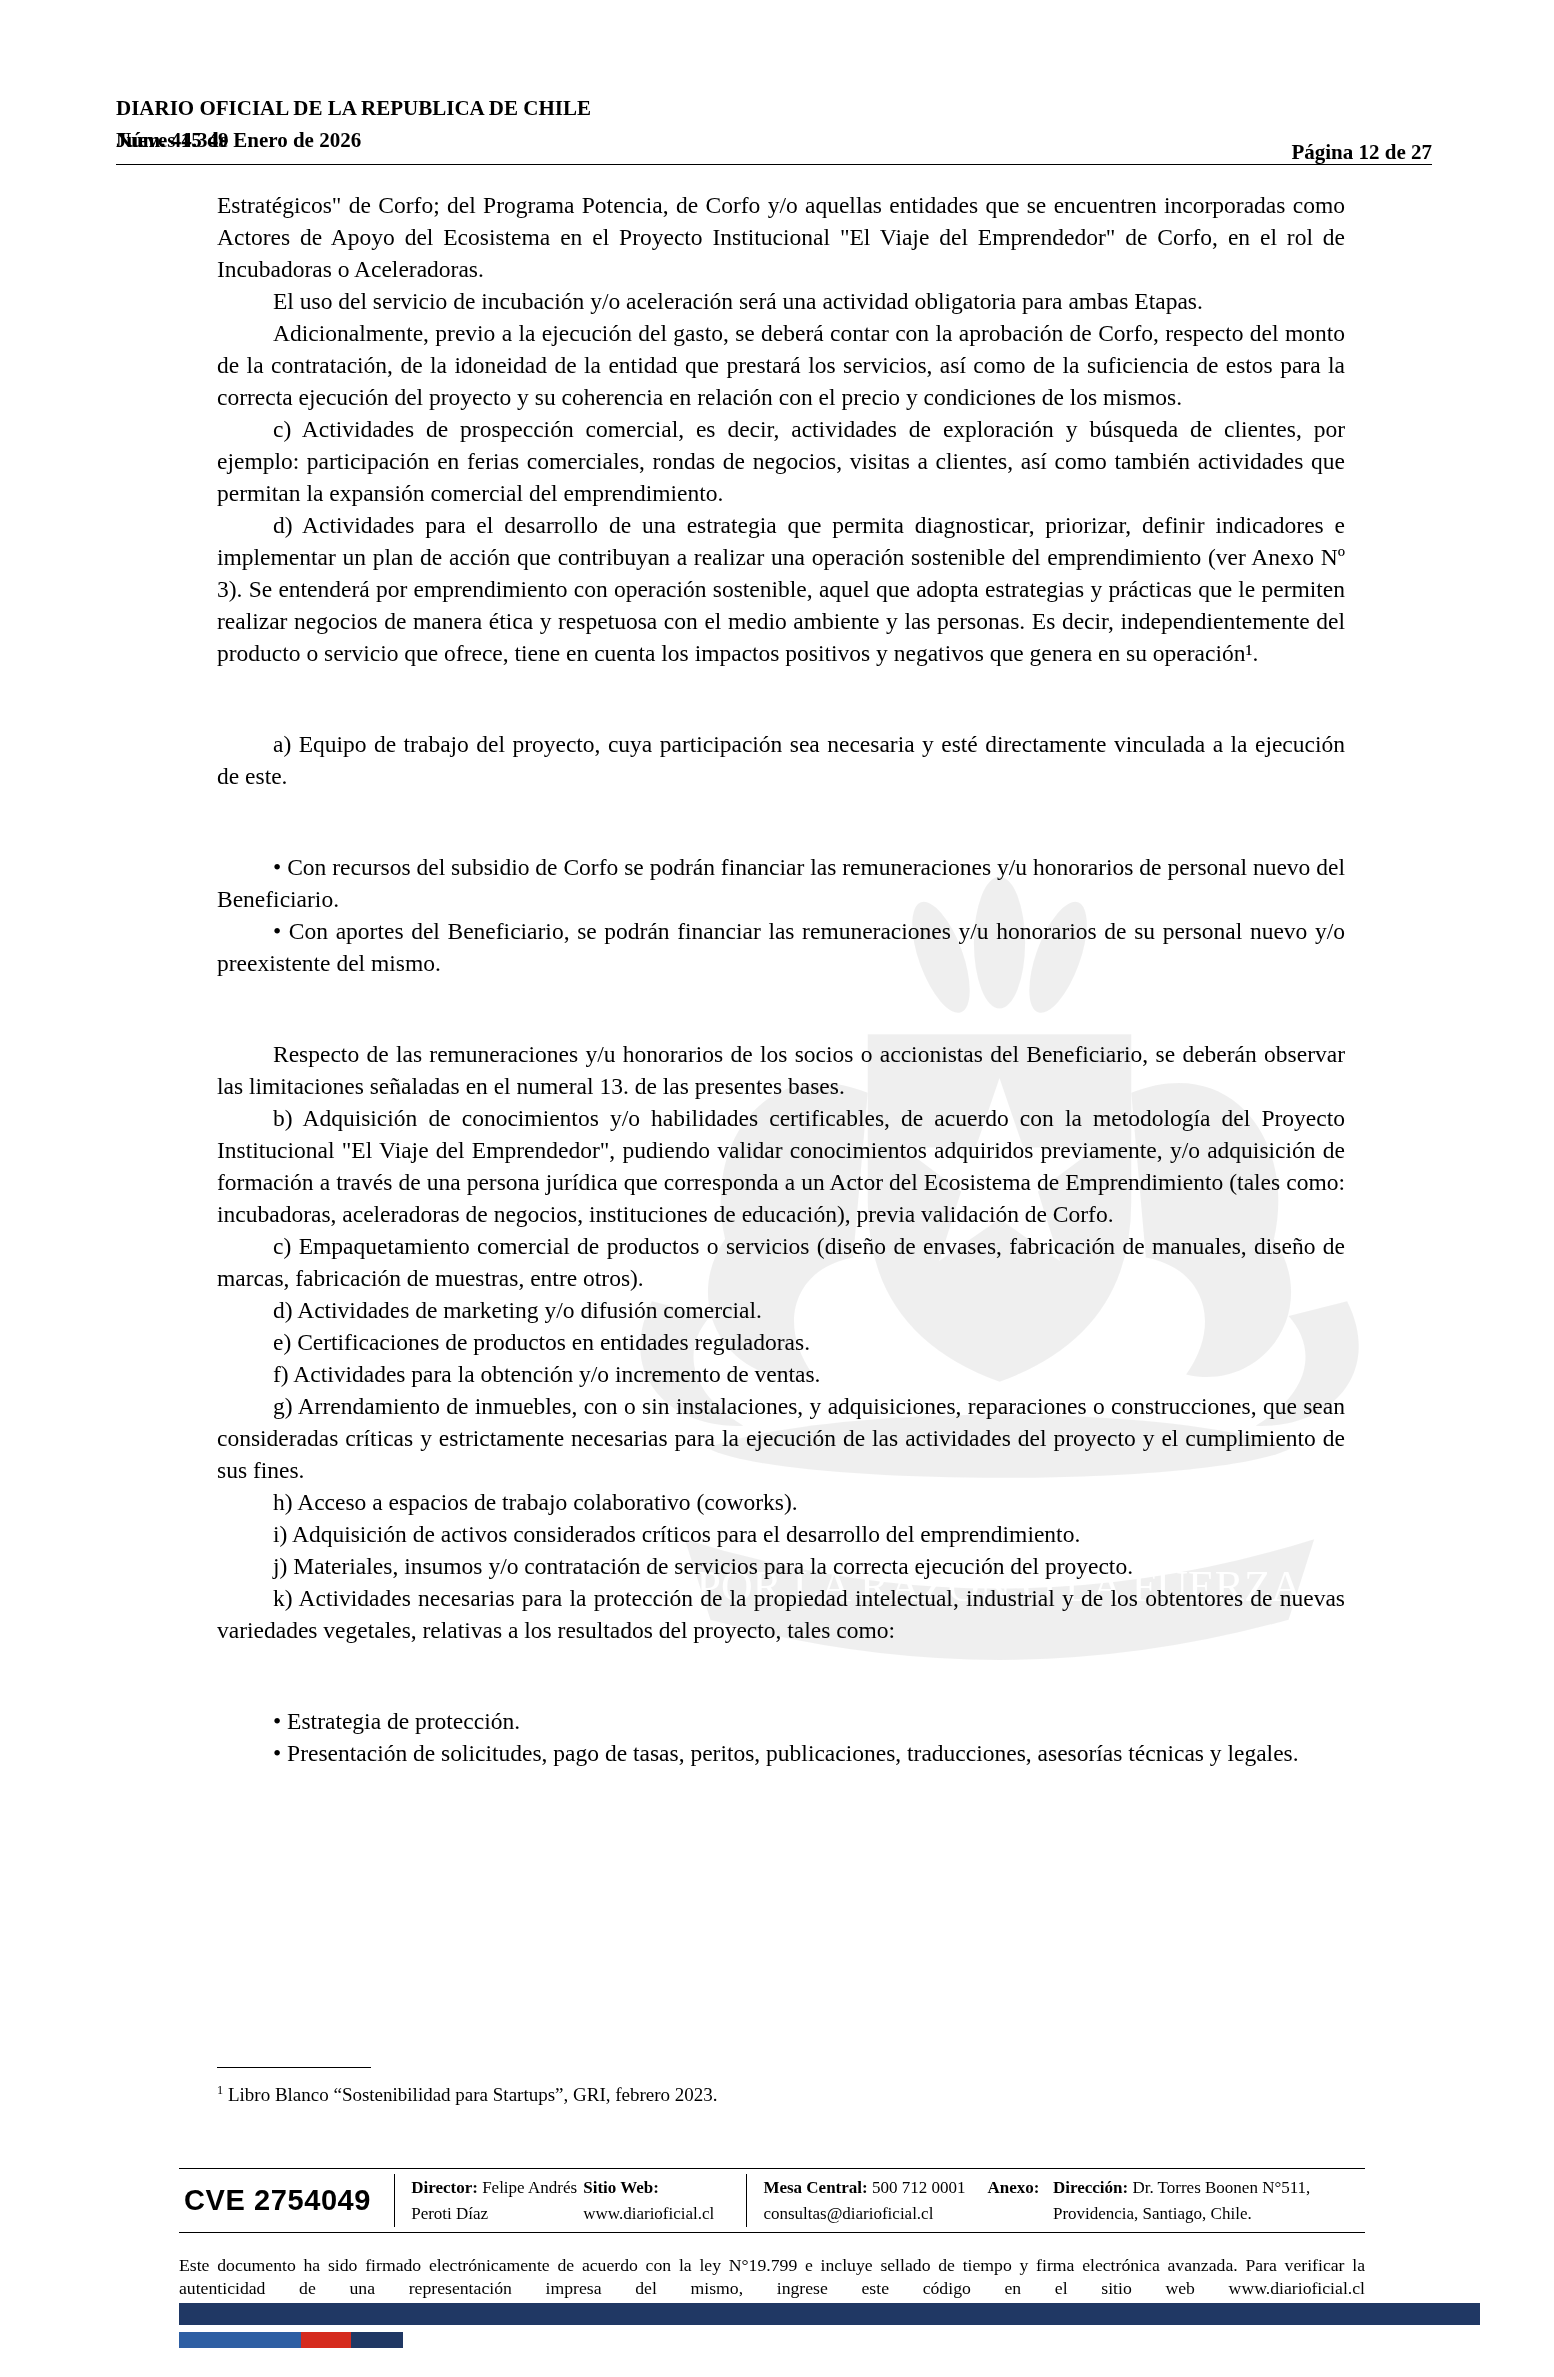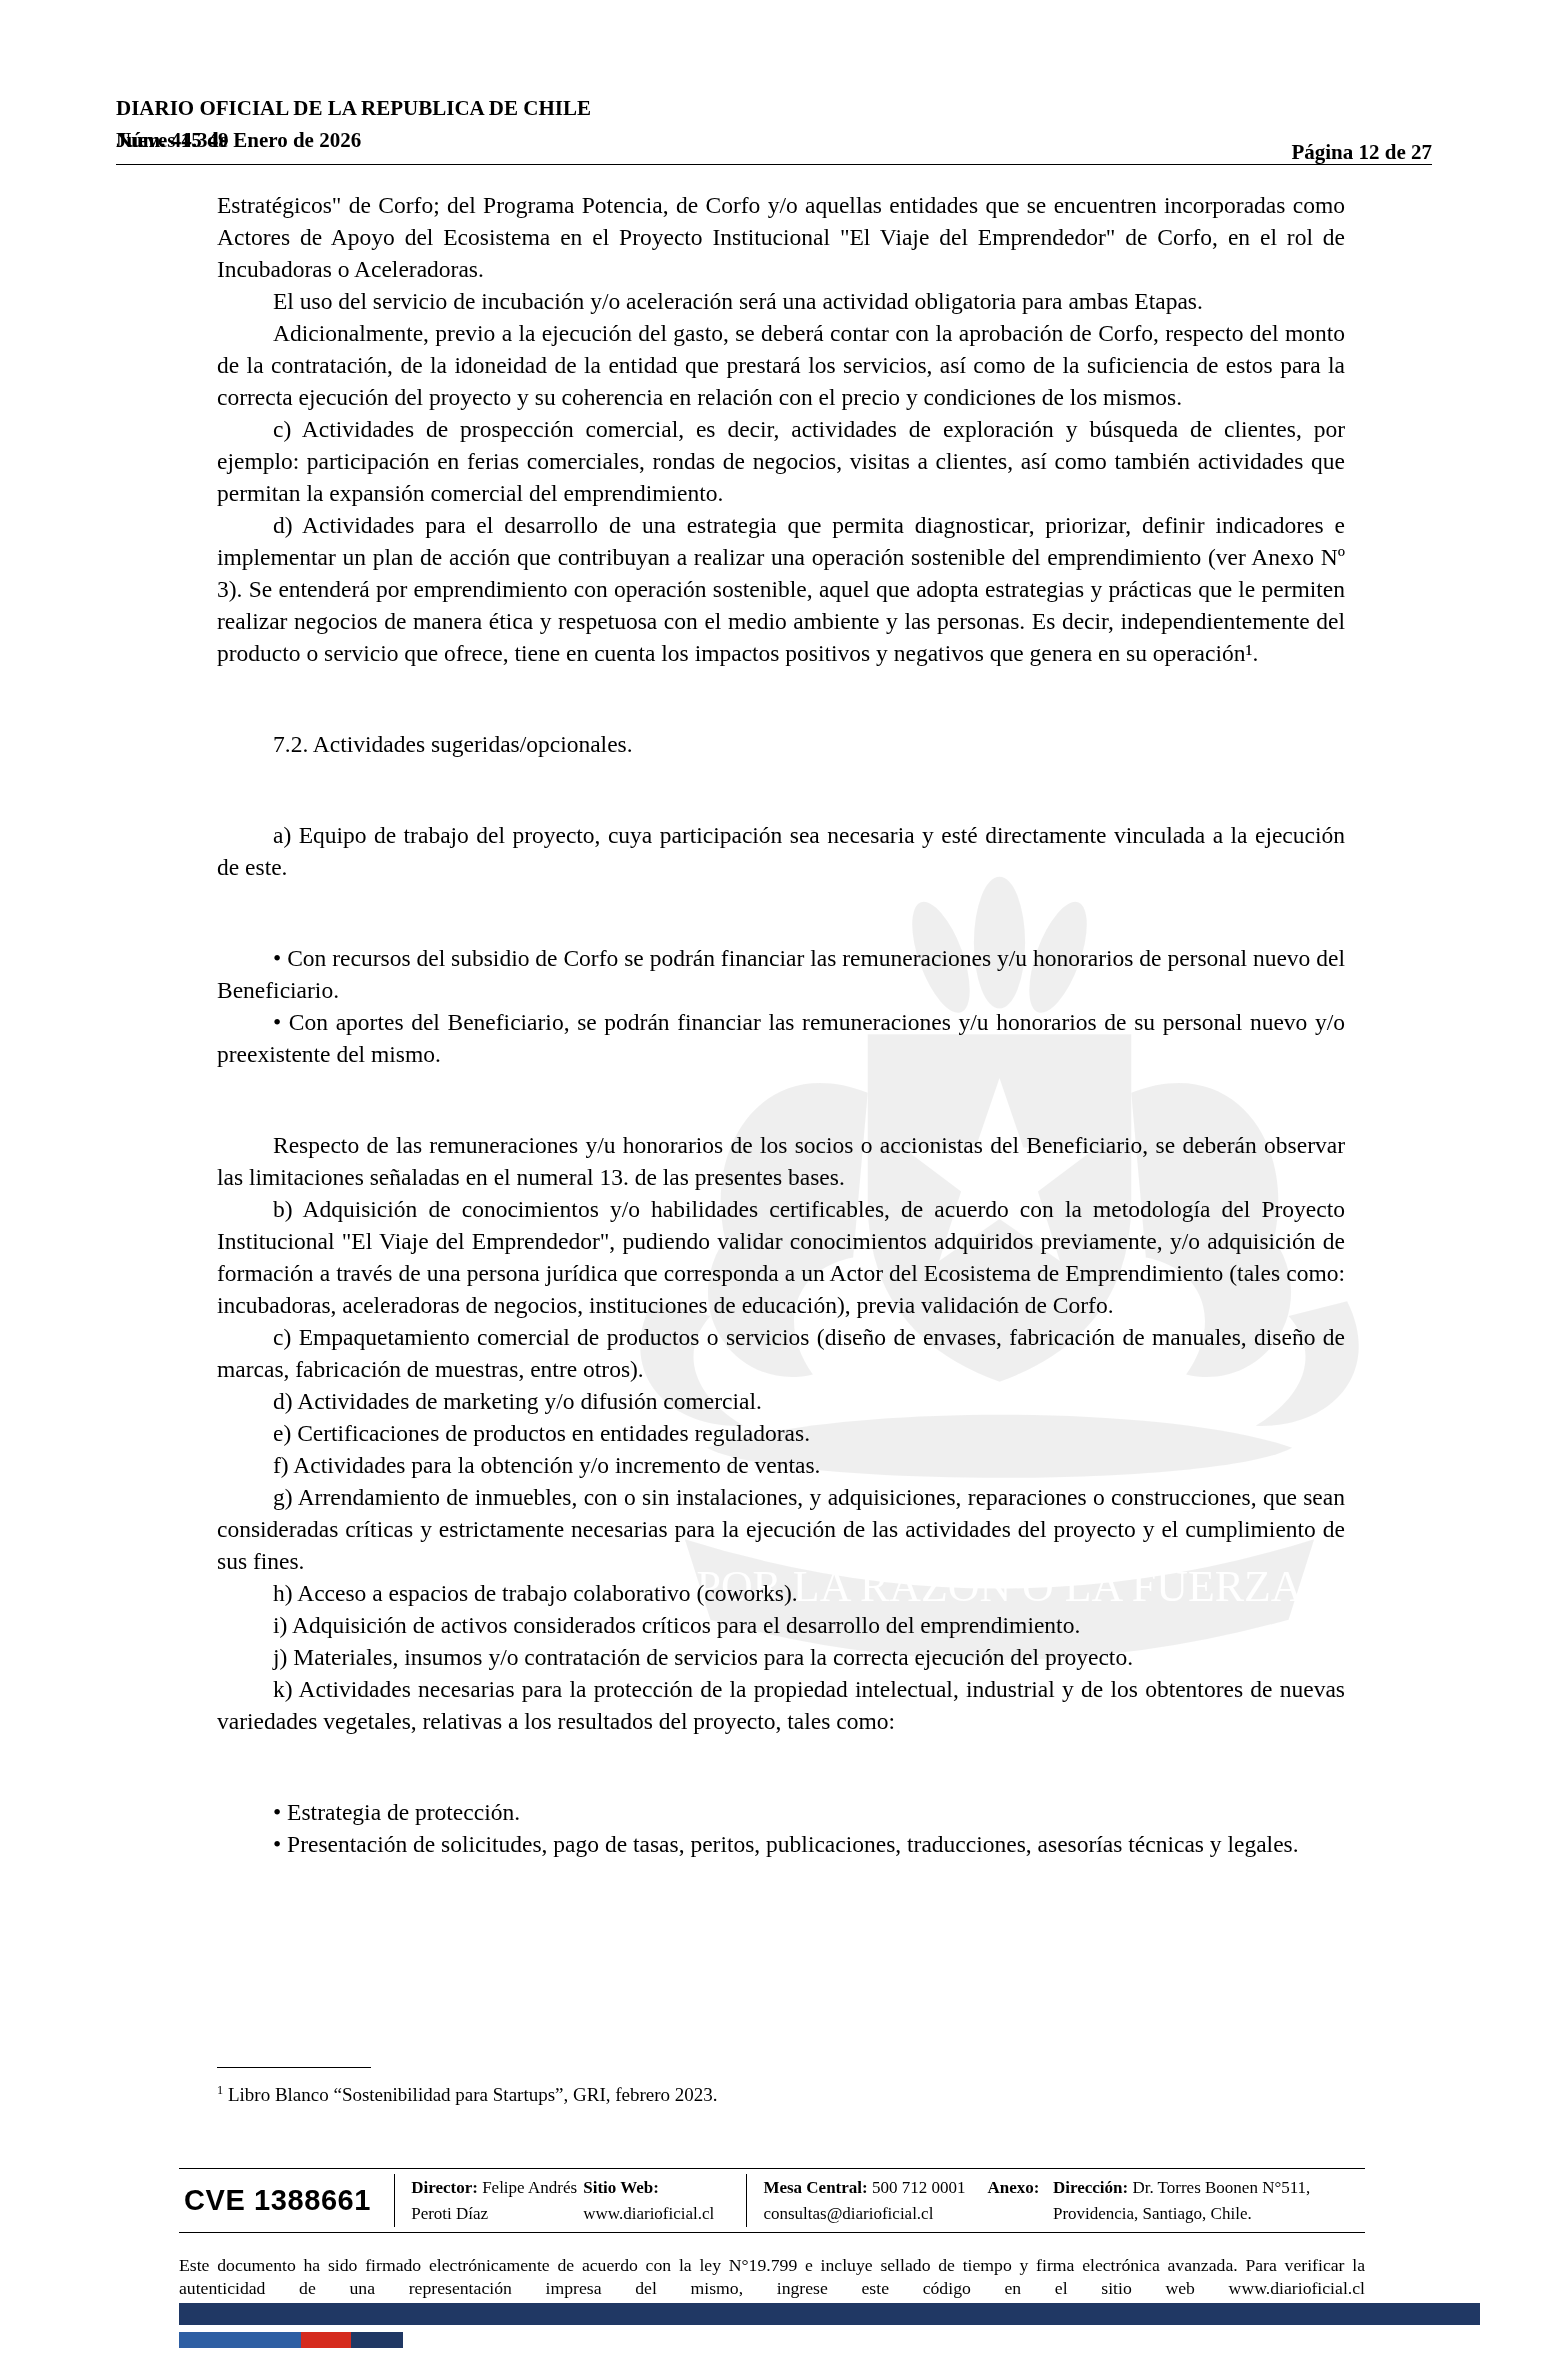--- a/index.html
+++ b/index.html
@@ -164,21 +164,20 @@
     </div>
     <hr class="header-rule">
   </header>
 
   <main class="doc-body" id="body-container">
       <p class="para">Estratégicos" de Corfo; del Programa Potencia, de Corfo y/o aquellas entidades que se encuentren incorporadas como Actores de Apoyo del Ecosistema en el Proyecto Institucional "El Viaje del Emprendedor" de Corfo, en el rol de Incubadoras o Aceleradoras.</p>
       <p class="para indent">El uso del servicio de incubación y/o aceleración será una actividad obligatoria para ambas Etapas.</p>
       <p class="para indent">Adicionalmente, previo a la ejecución del gasto, se deberá contar con la aprobación de Corfo, respecto del monto de la contratación, de la idoneidad de la entidad que prestará los servicios, así como de la suficiencia de estos para la correcta ejecución del proyecto y su coherencia en relación con el precio y condiciones de los mismos.</p>
       <p class="para indent">c) Actividades de prospección comercial, es decir, actividades de exploración y búsqueda de clientes, por ejemplo: participación en ferias comerciales, rondas de negocios, visitas a clientes, así como también actividades que permitan la expansión comercial del emprendimiento.</p>
       <p class="para indent">d) Actividades para el desarrollo de una estrategia que permita diagnosticar, priorizar, definir indicadores e implementar un plan de acción que contribuyan a realizar una operación sostenible del emprendimiento (ver Anexo Nº 3). Se entenderá por emprendimiento con operación sostenible, aquel que adopta estrategias y prácticas que le permiten realizar negocios de manera ética y respetuosa con el medio ambiente y las personas. Es decir, independientemente del producto o servicio que ofrece, tiene en cuenta los impactos positivos y negativos que genera en su operación¹.</p>
-      <p class="para indent space">7.2. Actividades sugeridas/opcionales.</p>
       <p class="para indent space">a) Equipo de trabajo del proyecto, cuya participación sea necesaria y esté directamente vinculada a la ejecución de este.</p>
       <p class="para indent space">• Con recursos del subsidio de Corfo se podrán financiar las remuneraciones y/u honorarios de personal nuevo del Beneficiario.</p>
       <p class="para indent">• Con aportes del Beneficiario, se podrán financiar las remuneraciones y/u honorarios de su personal nuevo y/o preexistente del mismo.</p>
       <p class="para indent space">Respecto de las remuneraciones y/u honorarios de los socios o accionistas del Beneficiario, se deberán observar las limitaciones señaladas en el numeral 13. de las presentes bases.</p>
       <p class="para indent">b) Adquisición de conocimientos y/o habilidades certificables, de acuerdo con la metodología del Proyecto Institucional "El Viaje del Emprendedor", pudiendo validar conocimientos adquiridos previamente, y/o adquisición de formación a través de una persona jurídica que corresponda a un Actor del Ecosistema de Emprendimiento (tales como: incubadoras, aceleradoras de negocios, instituciones de educación), previa validación de Corfo.</p>
       <p class="para indent">c) Empaquetamiento comercial de productos o servicios (diseño de envases, fabricación de manuales, diseño de marcas, fabricación de muestras, entre otros).</p>
       <p class="para indent">d) Actividades de marketing y/o difusión comercial.</p>
       <p class="para indent">e) Certificaciones de productos en entidades reguladoras.</p>
       <p class="para indent">f) Actividades para la obtención y/o incremento de ventas.</p>
       <p class="para indent">g) Arrendamiento de inmuebles, con o sin instalaciones, y adquisiciones, reparaciones o construcciones, que sean consideradas críticas y estrictamente necesarias para la ejecución de las actividades del proyecto y el cumplimiento de sus fines.</p>
@@ -190,21 +189,21 @@
       <p class="para indent">• Presentación de solicitudes, pago de tasas, peritos, publicaciones, traducciones, asesorías técnicas y legales.</p>
     </main>
 
   <div class="footnote-area">
     <div class="footnote-rule"></div>
     <p class="footnote-text"><sup>1</sup> <span>Libro Blanco “Sostenibilidad para Startups”, GRI, febrero 2023.</span></p>
   </div>
 
   <footer class="doc-footer">
     <div class="info-box">
-      <div class="cve-cell">CVE 1388661</div>
+      <div class="cve-cell">CVE 2754049</div>
       <div class="vdiv"></div>
       <div class="info-col director-col">
         <div class="info-line"><span class="lbl">Director:</span> <span>Felipe Andrés Peroti Díaz</span></div>
         <div class="info-line"><span class="lbl">Sitio Web:</span> <span>www.diarioficial.cl</span></div>
       </div>
       <div class="vdiv"></div>
       <div class="info-col contact-col">
         <div class="info-line"><span class="lbl">Mesa Central:</span> <span>500 712 0001</span><span class="lbl email-lbl">Anexo:</span> <span>consultas@diarioficial.cl</span></div>
         <div class="info-line"><span class="lbl">Dirección:</span> <span>Dr. Torres Boonen N°511, Providencia, Santiago, Chile.</span></div>
       </div>

